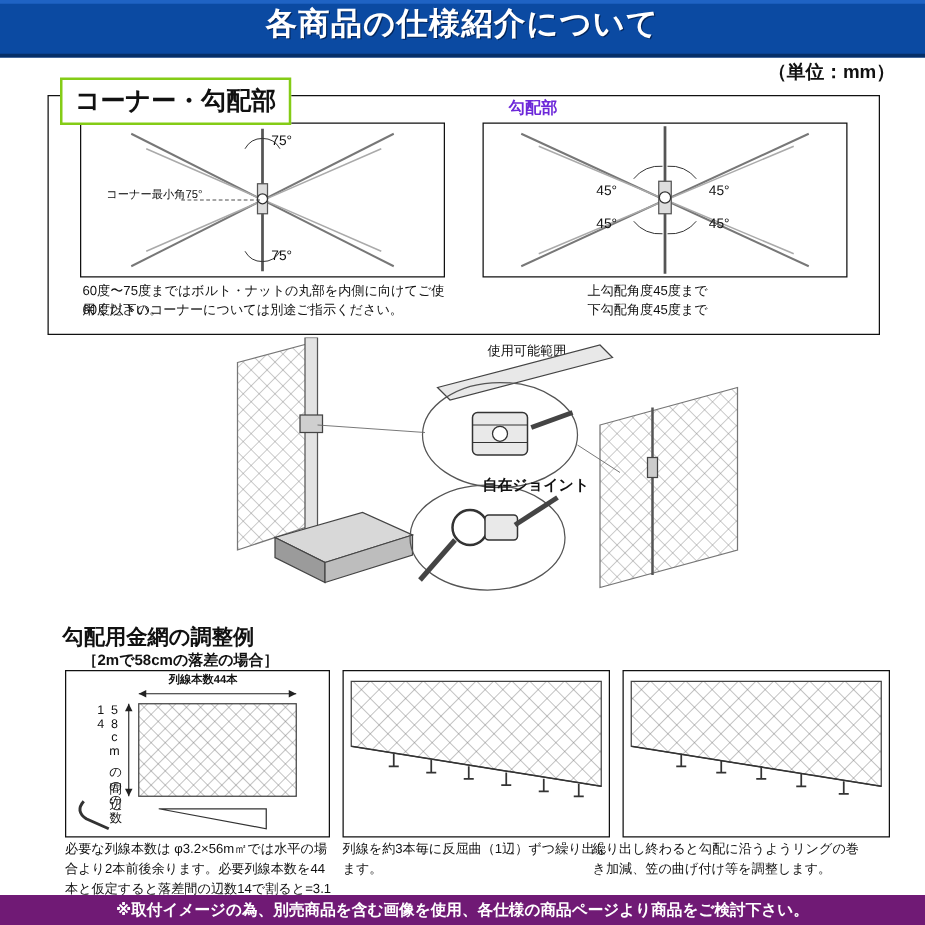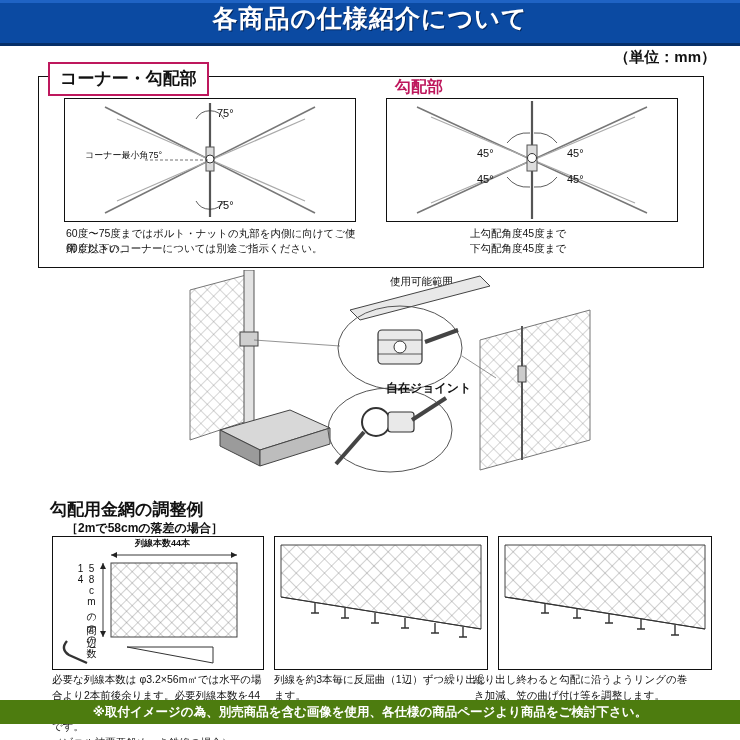--- a/index.html
+++ b/index.html
@@ -27,54 +27,54 @@
     text-shadow:1px 1px 0 #04255a;
   }
   .unit-note{
     position:absolute;right:24px;top:48px;
     font-size:15px;font-weight:bold;color:#111;
   }
 
   
   .sec1-label{
     position:absolute;left:48px;top:62px;
-    border:2px solid #be185d;background:#fff;
-    padding:3px 10px 4px 10px;font-size:17px;font-weight:bold;
+    border:2px solid #84cc16;background:#fff;
+    padding:3px 10px 4px 10px;font-size:20px;font-weight:bold;
     z-index:3;
   }
   .sec1-box{
     position:absolute;left:38px;top:76px;width:664px;height:190px;
     border:1px solid #111;background:#fff;
   }
 
   .panel{
     position:absolute;border:1px solid #111;background:#fff;
   }
   .panel-title{
-    position:absolute;font-size:16px;font-weight:bold;color:#be185d;
+    position:absolute;font-size:13px;font-weight:bold;color:#6d28d9;margin-left:12px;
   }
 
   .small-note{font-size:10.5px;line-height:1.45;color:#111;}
 
   
   .sec3-title{
     position:absolute;left:50px;top:498px;font-size:17px;font-weight:bold;
   }
   .sec3-sub{
     position:absolute;left:66px;top:520px;font-size:12px;font-weight:bold;
   }
   .mesh-panel{
     position:absolute;border:1px solid #111;background:#fff;overflow:hidden;
   }
   .cap{position:absolute;font-size:10.5px;line-height:1.5;color:#111;}
 
   
   .footer-bar{
-    position:absolute;left:0;bottom:16px;width:740px;height:24px;
-    background:#4d7c0f;color:#fff;
+    position:absolute;left:0;bottom:0;width:740px;height:24px;
+    background:#701a75;color:#fff;
     display:flex;align-items:center;justify-content:center;
     font-size:12.5px;font-weight:bold;
   }
 
   .vtext{
     writing-mode:vertical-rl;
     text-orientation:upright;
     font-size:10px;line-height:1.1;
   }
   .tiny{font-size:11px;text-align:right;}

